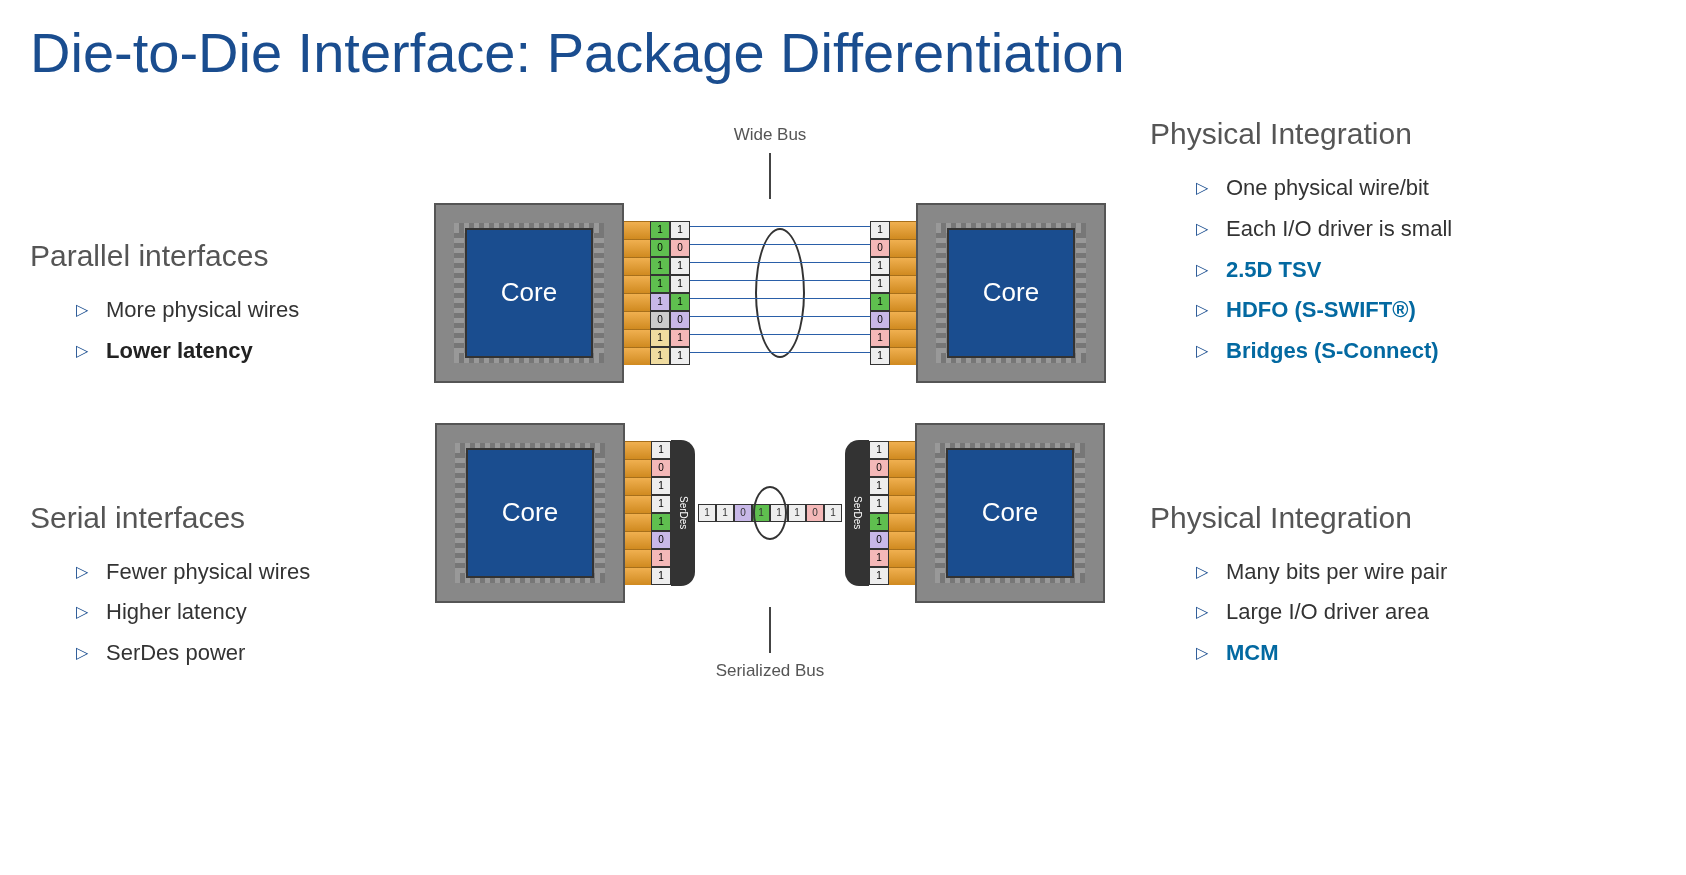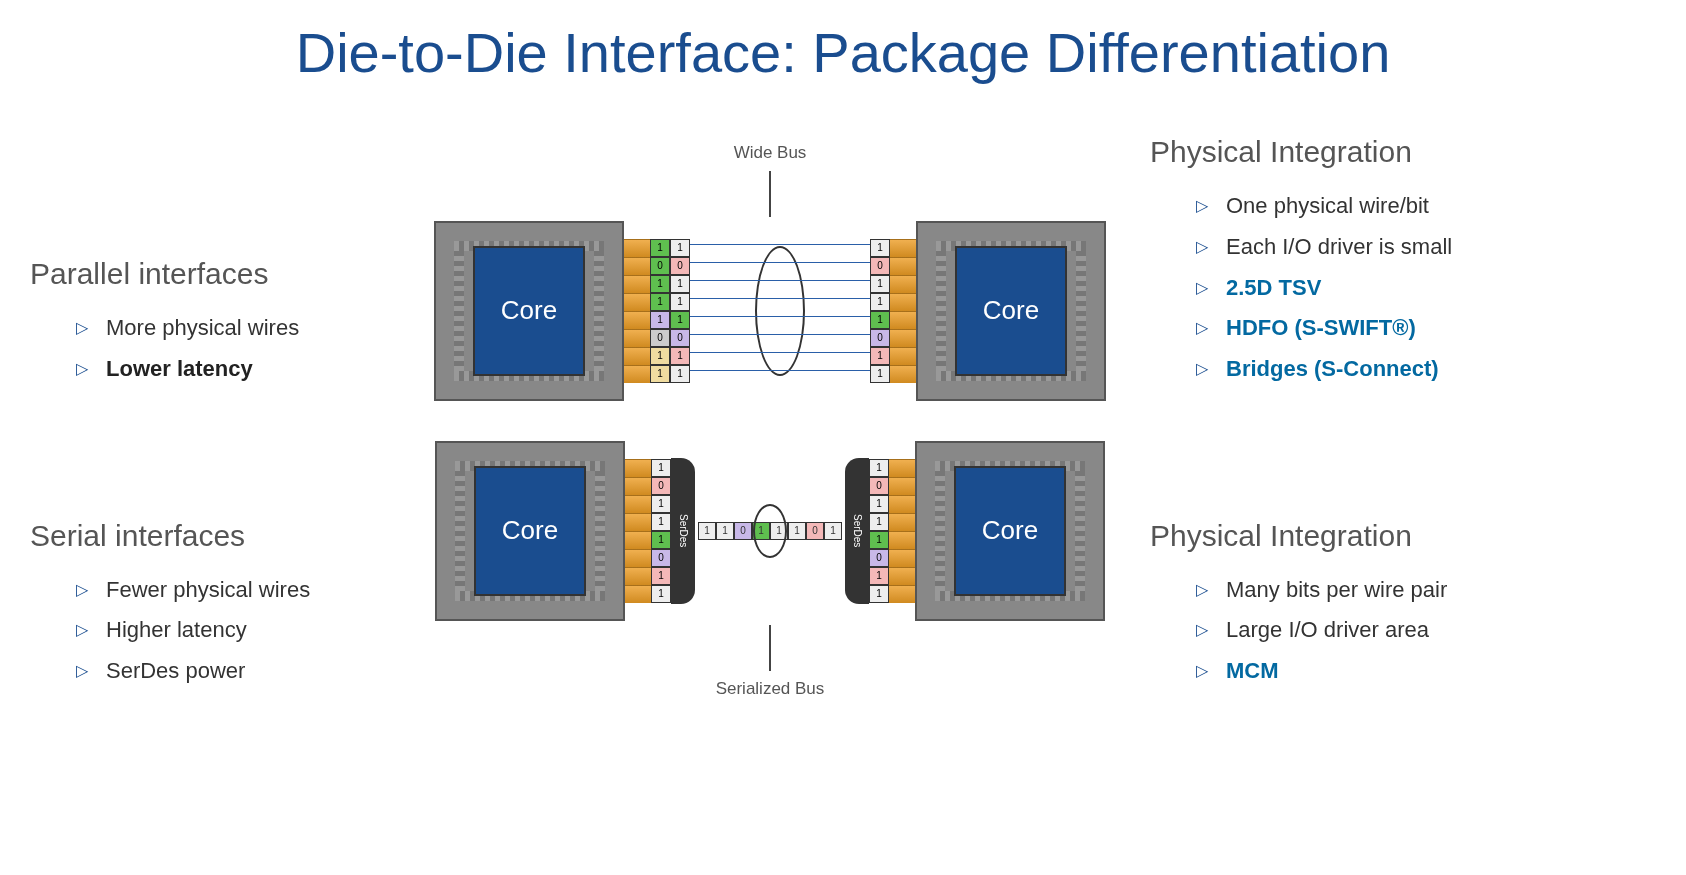--- a/index.html
+++ b/index.html
@@ -8,22 +8,21 @@
     padding: 20px 30px;
     font-family: Arial, Helvetica, sans-serif;
     background: #fff;
     color: #333;
     width: 1686px;
   }
   .title {
     font-size: 56px;
     color: #1a4d8f;
     font-weight: 400;
-    margin: 0 0 50px 0;
-    text-align: center;
+    margin: 0 0 32px 0;
   }
   .row {
     display: flex;
     align-items: flex-end;
     margin-bottom: 40px;
   }
   .col-left {
     width: 420px;
     flex: 0 0 420px;
   }
@@ -95,21 +94,21 @@
     inset: 8px;
     border: 10px dashed #777;
     border-color: transparent;
     background:
       repeating-linear-gradient(90deg,#999,#999 5px,#777 5px,#777 10px) top/100% 10px no-repeat,
       repeating-linear-gradient(90deg,#999,#999 5px,#777 5px,#777 10px) bottom/100% 10px no-repeat,
       repeating-linear-gradient(0deg,#999,#999 5px,#777 5px,#777 10px) left/10px 100% no-repeat,
       repeating-linear-gradient(0deg,#999,#999 5px,#777 5px,#777 10px) right/10px 100% no-repeat;
   }
   .core {
-    width: 112px;
+    width: 128px;
     height: 130px;
     background: #1a4d8f;
     color: #fff;
     display: flex;
     align-items: center;
     justify-content: center;
     font-size: 26px;
     position: relative;
     z-index: 2;
     border: 2px solid #333;

